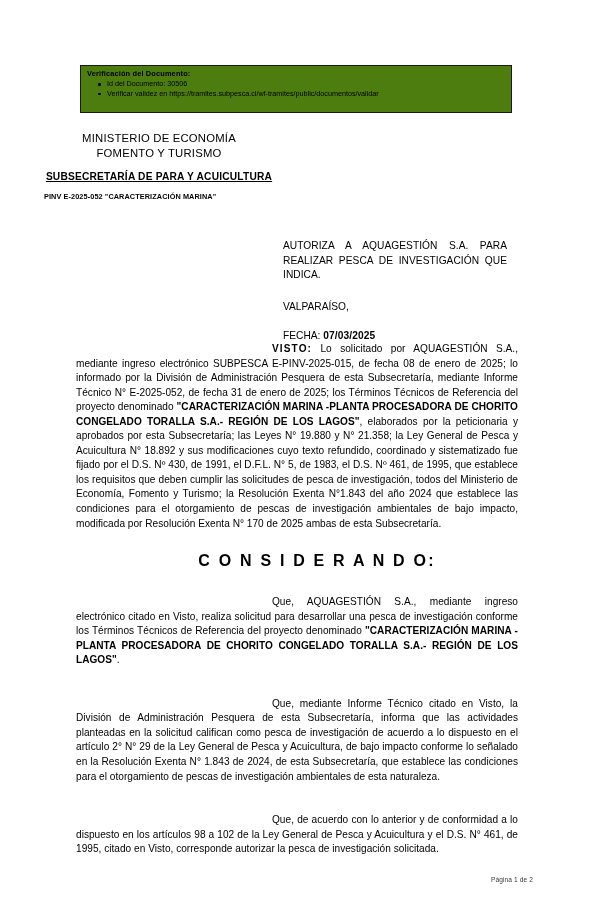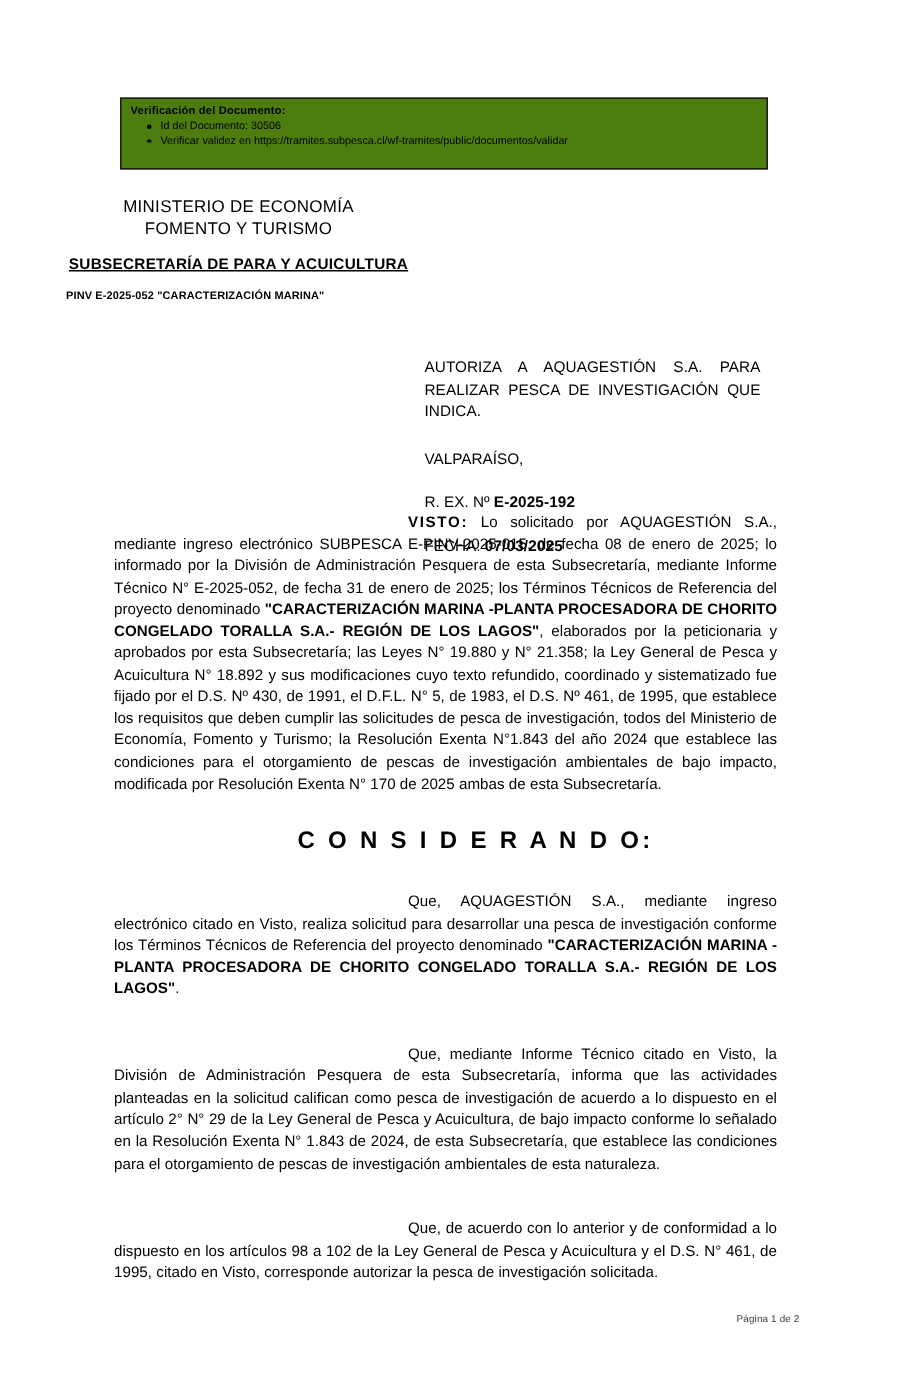--- a/index.html
+++ b/index.html
@@ -174,24 +174,20 @@
 <div class="letterhead">
   <div class="lh-line1">MINISTERIO DE ECONOMÍA</div>
   <div class="lh-line2">FOMENTO Y TURISMO</div>
   <div class="lh-sub">SUBSECRETARÍA DE PARA Y ACUICULTURA</div>
   <div class="lh-pinv">PINV E-2025-052 "CARACTERIZACIÓN MARINA"</div>
 </div>
 
 <div class="right-block">
   <div class="subject">AUTORIZA A AQUAGESTIÓN S.A. PARA REALIZAR PESCA DE INVESTIGACIÓN QUE INDICA.</div>
   <div class="place">VALPARAÍSO,</div>
-  <div class="resnum">
-    <span>R. EX. Nº</span>
-    <b>E-2025-192</b>
-  </div>
   <div class="fecha">
     <span>FECHA:</span>
     <b>07/03/2025</b>
   </div>
 </div>
 
 <div class="body-text">
 
   <p class="para">
     <span class="indent-lead"></span><span class="lead">VISTO:</span><span> Lo solicitado por AQUAGESTIÓN S.A., mediante ingreso electrónico SUBPESCA E-PINV-2025-015, de fecha 08 de enero de 2025; lo informado por la División de Administración Pesquera de esta Subsecretaría, mediante Informe Técnico N° E-2025-052, de fecha 31 de enero de 2025; los Términos Técnicos de Referencia del proyecto denominado </span><b>"CARACTERIZACIÓN MARINA -PLANTA PROCESADORA DE CHORITO CONGELADO TORALLA S.A.- REGIÓN DE LOS LAGOS"</b><span>, elaborados por la peticionaria y aprobados por esta Subsecretaría; las Leyes N° 19.880 y N° 21.358; la Ley General de Pesca y Acuicultura N° 18.892 y sus modificaciones cuyo texto refundido, coordinado y sistematizado fue fijado por el D.S. Nº 430, de 1991, el D.F.L. N° 5, de 1983, el D.S. Nº 461, de 1995, que establece los requisitos que deben cumplir las solicitudes de pesca de investigación, todos del Ministerio de Economía, Fomento y Turismo; la Resolución Exenta N°1.843 del año 2024 que establece las condiciones para el otorgamiento de pescas de investigación ambientales de bajo impacto, modificada por Resolución Exenta N° 170 de 2025 ambas de esta Subsecretaría.</span>

